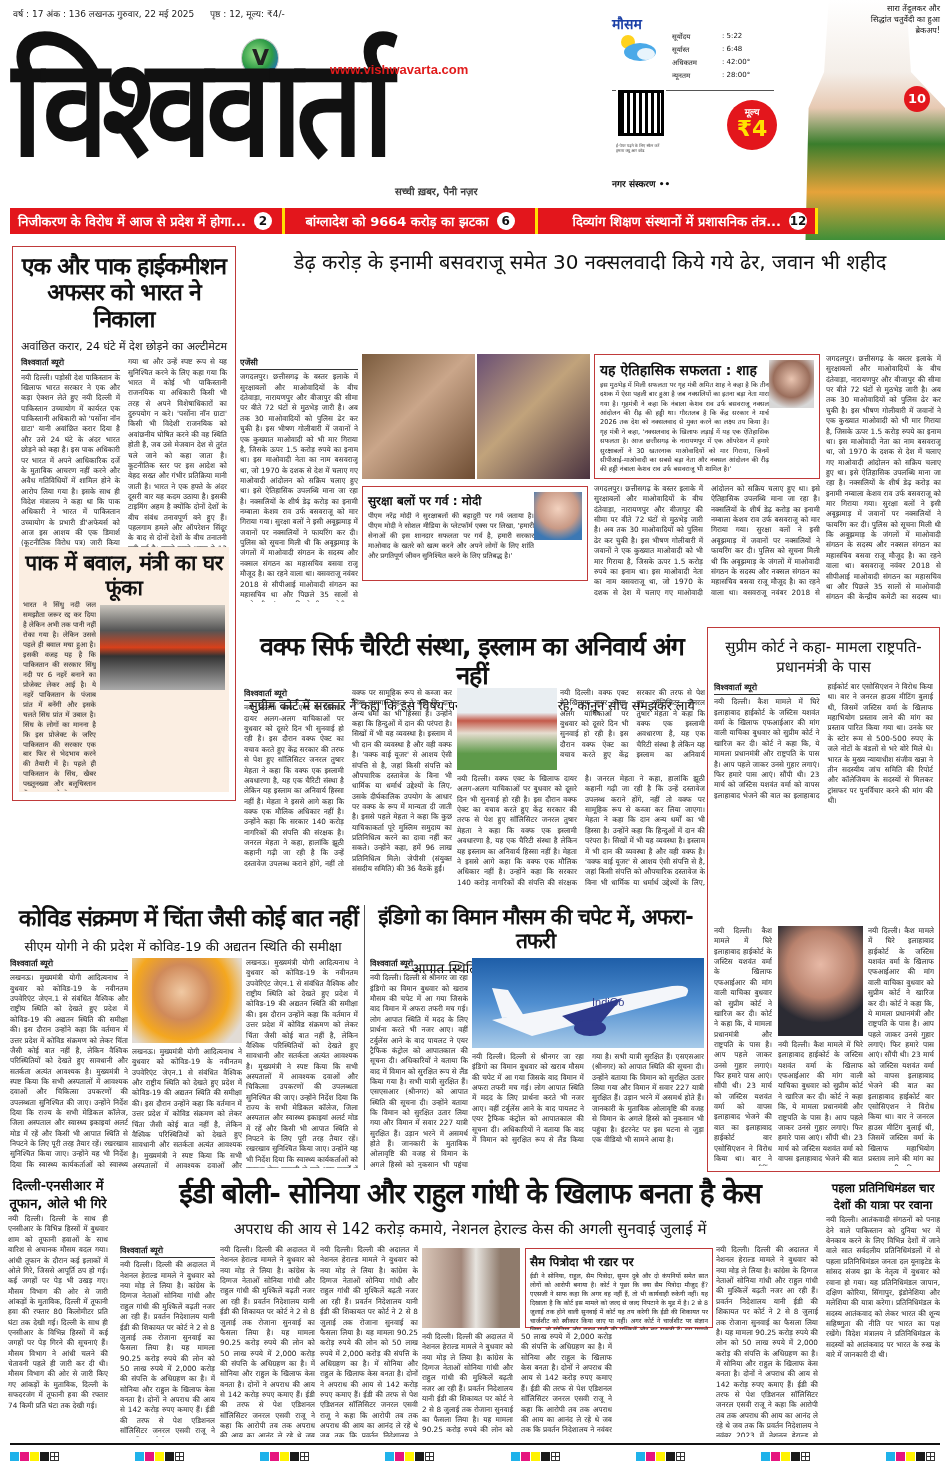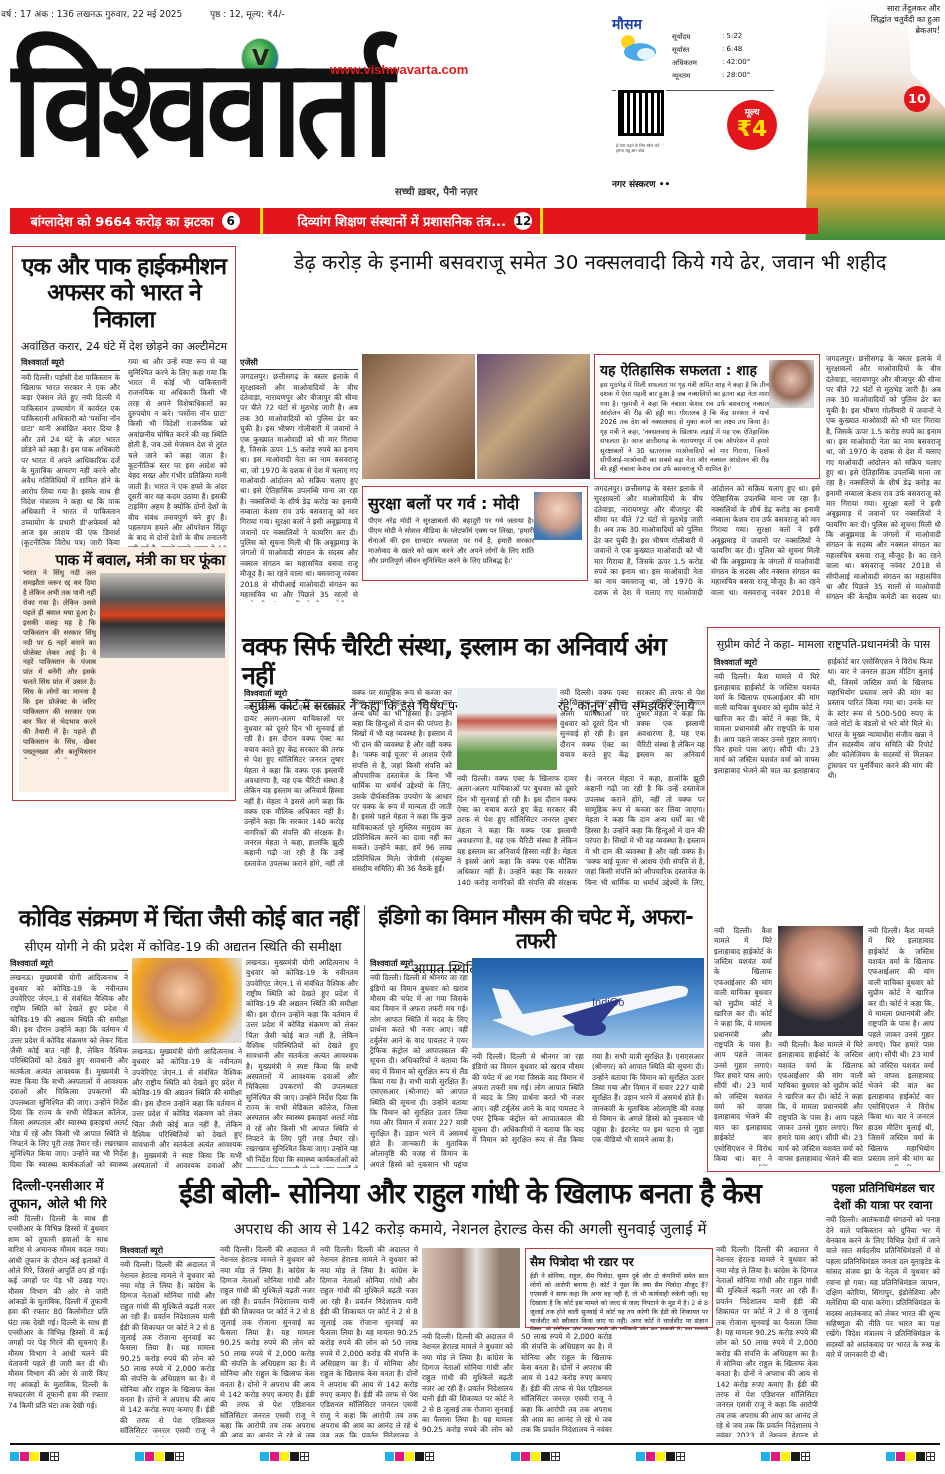--- a/index.html
+++ b/index.html
@@ -38,21 +38,21 @@
 .body{font-size:7.3px;line-height:1.42;color:#222;text-align:justify;overflow:hidden}
 .cols2{column-count:2;column-gap:8px}
 .photo{background:#888}
 .vline{width:1px;background:#555}
 .cmyk{top:1452px;display:flex;gap:0}
 .cmyk i{display:inline-block;width:9px;height:9px}
 </style>
 </head>
 <body>
 
-<div class="abs meta" style="left:1px">वर्ष : 17 अंक : 136 लखनऊ  गुरुवार, 22 मई 2025</div>
+<div class="abs meta" style="left:13px">वर्ष : 17 अंक : 136 लखनऊ  गुरुवार, 22 मई 2025</div>
 <div class="abs meta" style="left:210px">पृष्ठ : 12, मूल्य: ₹4/-</div>
 <div class="abs globe">
     <span>V</span>
   </div>
 <div class="abs logo-text">विश्ववार्ता</div>
 <a class="abs url">www.vishwavarta.com</a>
 <div class="abs tagline">सच्ची ख़बर, पैनी नज़र</div>
 
 <div class="abs weather">
   <div class="ttl">मौसम</div>
@@ -84,80 +84,84 @@
 <div class="abs price">
   <div class="l1">मूल्य</div>
   <div class="l2">₹4</div>
 </div>
 <div class="abs edition">नगर संस्करण  ••</div>
 <div class="abs girl"></div>
 <div class="abs girl-cap">सारा तेंदुलकर और सिद्धांत चतुर्वेदी का हुआ ब्रेकअप!</div>
 <div class="abs badge10">10</div>
 
 <div class="abs ticker">
+  <div class="tick" style="width:275px">
+      <span>निजीकरण के विरोध में आज से प्रदेश में होगा...</span>
+      <span class="num">2</span>
+    </div>
   <div class="tick" style="width:253px;justify-content:center">
       <span>बांग्लादेश को 9664 करोड़ का झटका</span>
       <span class="num">6</span>
     </div>
   <div class="tick" style="width:280px;justify-content:flex-end">
       <span>दिव्यांग शिक्षण संस्थानों में प्रशासनिक तंत्र...</span>
       <span class="num">12</span>
     </div>
 </div>
 
 <div class="abs box" style="left:12px;top:246px;width:224px;height:555px">
   <div class="h-lg" style="padding:6px 6px 0;font-size:23px;text-align:center">एक और पाक हाईकमीशन अफसर को भारत ने निकाला</div>
   <div style="font-size:11px;text-align:center;padding:6px 2px 4px">अवांछित करार, 24 घंटे में देश छोड़ने का अल्टीमेटम</div>
   <div class="body cols2" style="padding:0 8px;height:200px">
     <span class="by">विश्ववार्ता ब्यूरो</span>
     <span>नयी दिल्ली। पड़ोसी देश पाकिस्तान के खिलाफ भारत सरकार ने एक और कड़ा ऐक्शन लेते हुए नयी दिल्ली में पाकिस्तान उच्चायोग में कार्यरत एक पाकिस्तानी अधिकारी को 'पर्सोना नॉन ग्राटा' यानी अवांछित करार दिया है और उसे 24 घंटे के अंदर भारत छोड़ने को कहा है। इस पाक अधिकारी पर भारत में अपने आधिकारिक दर्जे के मुताबिक आचरण नहीं करने और अवैध गतिविधियों में शामिल होने के आरोप लिया गया है। इसके साथ ही विदेश मंत्रालय ने कहा था कि पाक अधिकारी ने भारत में पाकिस्तान उच्चायोग के प्रभारी डी'अफेयर्स को आज इस आशय की एक डिमार्श (कूटनीतिक विरोध पत्र) जारी किया गया था और उन्हें स्पष्ट रूप से यह सुनिश्चित करने के लिए कहा गया कि भारत में कोई भी पाकिस्तानी राजनयिक या अधिकारी किसी भी तरह से अपने विशेषाधिकारों का दुरुपयोग न करे। 'पर्सोना नॉन ग्राटा' किसी भी विदेशी राजनयिक को अवांछनीय घोषित करने की वह स्थिति होती है, जब उसे मेजबान देश से तुरंत चले जाने को कहा जाता है। कूटनीतिक स्तर पर इस आदेश को बेहद सख्त और गंभीर प्रतिक्रिया मानी जाती है। भारत ने एक हफ्ते के अंदर दूसरी बार यह कदम उठाया है। इसकी टाइमिंग अहम है क्योंकि दोनों देशों के बीच संबंध तनावपूर्ण बने हुए हैं। पहलगाम हमले और ऑपरेशन सिंदूर के बाद से दोनों देशों के बीच तनातनी बनी हुई है। इससे पहले भारत ने 13 मई को भी कथित जासूसी में संलिप्तता के आरोप में पाकिस्तान उच्चायोग के एक अधिकारी को निष्कासित कर दिया था। उस अधिकारी पर भी भारत में अपने आधिकारिक दर्जे के अनुरूप आचरण नहीं करने का आरोप था। हालांकि, विदेश मंत्रालय ने अधिकारी का नाम नहीं बताया, लेकिन सूत्रों के अनुसार वे आरोपी जासूसों के एक मामले से जुड़े हैं, जिसकी जांच पंजाब पुलिस कर रही है।</span>
   </div>
   <div style="position:absolute;left:6px;top:300px;width:210px;height:245px;background:#fbeee2;padding:4px">
-    <div class="h-md" style="font-size:15px;text-align:right">पाक में बवाल, मंत्री का घर फूंका</div>
+    <div class="h-md" style="font-size:21px;text-align:center">पाक में बवाल, मंत्री का घर फूंका</div>
     <div class="photo" style="float:right;width:125px;height:85px;margin:4px 0 3px 4px;background:linear-gradient(180deg,#c9c5be 0,#555 30%,#d8401a 50%,#333 60%,#aaa 100%)"></div>
     <div class="body" style="font-size:7px;height:190px">भारत ने सिंधु नदी जल समझौता जरूर रद्द कर दिया है लेकिन अभी तक पानी नहीं रोका गया है। लेकिन उससे पहले ही बवाल मचा हुआ है। इसकी वजह यह है कि पाकिस्तान की सरकार सिंधु नदी पर 6 नहरें बनाने का प्रोजेक्ट लेकर आई है। ये नहरें पाकिस्तान के पंजाब प्रांत में बनेंगी और इसके चलते सिंध प्रांत में उबाल है। सिंध के लोगों का मानना है कि इस प्रोजेक्ट के जरिए पाकिस्तान की सरकार एक बार फिर से भेदभाव करने की तैयारी में है। पहले ही पाकिस्तान के सिंध, खैबर पख्तूनख्वा और बलूचिस्तान में इस बात को लेकर बगावत के हालात रहे हैं कि आखिर पंजाब केंद्रित नीतियां ही क्यों बनती हैं। इस बीच सिंध में नहरों के इस प्रोजेक्ट के खिलाफ गुस्सा इतना भड़का है कि मंगलवार को प्रदर्शनकारियों ने राज्य के होम मिनिस्टर के घर को ही आग के हवाले कर दिया। सिंध के होम मिनिस्टर जियाउल हसन लंजर का नौशहरो फिरोज जिले में घर है। यहीं पर लोगों ने प्रदर्शन के दौरान उनके घर को आग के हवाले कर दिया।</div>
   </div>
 </div>
 
 <div class="abs" style="left:240px;top:246px;width:700px">
   <div class="sub" style="font-size:20px;text-align:center;margin-top:4px">डेढ़ करोड़ के इनामी बसवराजू समेत 30 नक्सलवादी किये गये ढेर, जवान भी शहीद</div>
 </div>
 <div class="abs body" style="left:240px;top:357px;width:118px;height:245px">
   <span class="by">एजेंसी</span>
   <span>जगदलपुर। छत्तीसगढ़ के बस्तर इलाके में सुरक्षाबलों और माओवादियों के बीच दंतेवाड़ा, नारायणपुर और बीजापुर की सीमा पर बीते 72 घंटों से मुठभेड़ जारी है। अब तक 30 माओवादियों को पुलिस ढेर कर चुकी है। इस भीषण गोलीबारी में जवानों ने एक कुख्यात माओवादी को भी मार गिराया है, जिसके ऊपर 1.5 करोड़ रुपये का इनाम था। इस माओवादी नेता का नाम बसवराजू था, जो 1970 के दशक से देश में चलाए गए माओवादी आंदोलन को सक्रिय चलाए हुए था। इसे ऐतिहासिक उपलब्धि माना जा रहा है। नक्सलियों के शीर्ष डेढ़ करोड़ का इनामी नम्बाला केशव राव उर्फ बसवराजू को मार गिराया गया। सुरक्षा बलों ने इसी अबूझमाड़ में जवानों पर नक्सलियों ने फायरिंग कर दी। पुलिस को सूचना मिली थी कि अबूझमाड़ के जंगलों में माओवादी संगठन के सदस्य और नक्सल संगठन का महासचिव बसवा राजू मौजूद है। का रहने वाला था। बसवराजू नवंबर 2018 से सीपीआई माओवादी संगठन का महासचिव था और पिछले 35 सालों से माओवादी संगठन की केन्द्रीय कमेटी का सदस्य था। बसवराजू एके 47 रायफल साथ रखता था। छत्तीसगढ़, आंध्रप्रदेश, तेलंगाना और महाराष्ट्र के इलाके में वो सक्रिय था। बसवराजू ने रिजनल इंजीनियरिंग कॉलेज वारंगल से बीटेक किया था।</span>
 </div>
 <div class="abs photo" style="left:362px;top:354px;width:113px;height:125px;background:linear-gradient(135deg,#7a5b3d,#caa68a 45%,#6e4d33)"></div>
 <div class="abs photo" style="left:477px;top:354px;width:113px;height:125px;background:linear-gradient(135deg,#6a4f74,#c1a37b 45%,#4a3340)"></div>
 <div class="abs box" style="left:362px;top:486px;width:226px;height:95px;padding:5px">
   <div class="photo" style="float:right;width:48px;height:48px;background:radial-gradient(circle at 50% 35%,#f3d2bf,#c99a86 50%,#3c78b4 80%)"></div>
-  <div style="font-weight:bold;font-size:16px">सुरक्षा बलों पर गर्व : मोदी</div>
+  <div style="font-weight:bold;font-size:12px">सुरक्षा बलों पर गर्व : मोदी</div>
   <div class="body" style="font-size:7px;margin-top:3px">पीएम नरेंद्र मोदी ने सुरक्षाबलों की बहादुरी पर गर्व जताया है। पीएम मोदी ने सोशल मीडिया के प्लेटफॉर्म एक्स पर लिखा, 'हमारी सेनाओं की इस शानदार सफलता पर गर्व है, हमारी सरकार माओवाद के खतरे को खत्म करने और अपने लोगों के लिए शांति और प्रगतिपूर्ण जीवन सुनिश्चित करने के लिए प्रतिबद्ध है।'</div>
 </div>
 <div class="abs box" style="left:594px;top:354px;width:226px;height:125px;padding:5px">
   <div class="photo" style="float:right;width:45px;height:48px;background:radial-gradient(circle at 50% 40%,#e9c4b0,#9a6e5c 50%,#d8d8d8 80%)"></div>
   <div style="font-weight:bold;font-size:14px">यह ऐतिहासिक सफलता : शाह</div>
   <div class="body" style="font-size:6.6px;margin-top:2px;height:95px">इस मुठभेड़ में मिली सफलता पर गृह मंत्री अमित शाह ने कहा है कि तीन दशक में ऐसा पहली बार हुआ है जब नक्सलियों का इतना बड़ा नेता मारा गया है। गृहमंत्री ने कहा कि नंबाला केशव राव उर्फ बसवराजू नक्सल आंदोलन की रीढ़ की हड्डी था। गौरतलब है कि केंद्र सरकार ने मार्च 2026 तक देश को नक्सलवाद से मुक्त करने का लक्ष्य तय किया है। गृह मंत्री ने कहा, 'नक्सलवाद के खिलाफ लड़ाई में यह एक ऐतिहासिक सफलता है। आज छत्तीसगढ़ के नारायणपुर में एक ऑपरेशन में हमारे सुरक्षाबलों ने 30 खतरनाक माओवादियों को मार गिराया, जिनमें सीपीआई-माओवादी का सबसे बड़ा नेता और नक्सल आंदोलन की रीढ़ की हड्डी नंबाला केशव राव उर्फ बसवराजू भी शामिल है।'</div>
 </div>
 <div class="abs body cols2" style="left:594px;top:484px;width:226px;height:118px"><span>जगदलपुर। छत्तीसगढ़ के बस्तर इलाके में सुरक्षाबलों और माओवादियों के बीच दंतेवाड़ा, नारायणपुर और बीजापुर की सीमा पर बीते 72 घंटों से मुठभेड़ जारी है। अब तक 30 माओवादियों को पुलिस ढेर कर चुकी है। इस भीषण गोलीबारी में जवानों ने एक कुख्यात माओवादी को भी मार गिराया है, जिसके ऊपर 1.5 करोड़ रुपये का इनाम था। इस माओवादी नेता का नाम बसवराजू था, जो 1970 के दशक से देश में चलाए गए माओवादी आंदोलन को सक्रिय चलाए हुए था। इसे ऐतिहासिक उपलब्धि माना जा रहा है। नक्सलियों के शीर्ष डेढ़ करोड़ का इनामी नम्बाला केशव राव उर्फ बसवराजू को मार गिराया गया। सुरक्षा बलों ने इसी अबूझमाड़ में जवानों पर नक्सलियों ने फायरिंग कर दी। पुलिस को सूचना मिली थी कि अबूझमाड़ के जंगलों में माओवादी संगठन के सदस्य और नक्सल संगठन का महासचिव बसवा राजू मौजूद है। का रहने वाला था। बसवराजू नवंबर 2018 से सीपीआई माओवादी संगठन का महासचिव था और पिछले 35 सालों से माओवादी संगठन की केन्द्रीय कमेटी का सदस्य था। बसवराजू एके 47 रायफल साथ रखता था। छत्तीसगढ़, आंध्रप्रदेश, तेलंगाना और महाराष्ट्र के इलाके में वो सक्रिय था। बसवराजू ने रिजनल इंजीनियरिंग कॉलेज वारंगल से बीटेक किया था।</span></div>
 <div class="abs body" style="left:826px;top:354px;width:115px;height:248px"><span>जगदलपुर। छत्तीसगढ़ के बस्तर इलाके में सुरक्षाबलों और माओवादियों के बीच दंतेवाड़ा, नारायणपुर और बीजापुर की सीमा पर बीते 72 घंटों से मुठभेड़ जारी है। अब तक 30 माओवादियों को पुलिस ढेर कर चुकी है। इस भीषण गोलीबारी में जवानों ने एक कुख्यात माओवादी को भी मार गिराया है, जिसके ऊपर 1.5 करोड़ रुपये का इनाम था। इस माओवादी नेता का नाम बसवराजू था, जो 1970 के दशक से देश में चलाए गए माओवादी आंदोलन को सक्रिय चलाए हुए था। इसे ऐतिहासिक उपलब्धि माना जा रहा है। नक्सलियों के शीर्ष डेढ़ करोड़ का इनामी नम्बाला केशव राव उर्फ बसवराजू को मार गिराया गया। सुरक्षा बलों ने इसी अबूझमाड़ में जवानों पर नक्सलियों ने फायरिंग कर दी। पुलिस को सूचना मिली थी कि अबूझमाड़ के जंगलों में माओवादी संगठन के सदस्य और नक्सल संगठन का महासचिव बसवा राजू मौजूद है। का रहने वाला था। बसवराजू नवंबर 2018 से सीपीआई माओवादी संगठन का महासचिव था और पिछले 35 सालों से माओवादी संगठन की केन्द्रीय कमेटी का सदस्य था। बसवराजू एके 47 रायफल साथ रखता था। छत्तीसगढ़, आंध्रप्रदेश, तेलंगाना और महाराष्ट्र के इलाके में वो सक्रिय था। बसवराजू ने रिजनल इंजीनियरिंग कॉलेज वारंगल से बीटेक किया था।</span></div>
 
 <div class="abs" style="left:242px;top:633px;width:460px">
-  <div class="h-lg" style="font-size:25px;">वक्फ सिर्फ चैरिटी संस्था, इस्लाम का अनिवार्य अंग नहीं</div>
+  <div class="h-lg" style="font-size:25px;text-align:center">वक्फ सिर्फ चैरिटी संस्था, इस्लाम का अनिवार्य अंग नहीं</div>
   <div style="font-size:12.5px;text-align:center;margin-top:6px">सुप्रीम कोर्ट में सरकार ने कहा कि इस विषय पर गलत नैरेटिव गढ़े जा रहे, कानून सोच समझकर लाये</div>
 </div>
 <div class="abs body cols2" style="left:244px;top:688px;width:208px;height:205px">
   <span class="by">विश्ववार्ता ब्यूरो</span>
   <span>नयी दिल्ली। वक्फ एक्ट के खिलाफ दायर अलग-अलग याचिकाओं पर बुधवार को दूसरे दिन भी सुनवाई हो रही है। इस दौरान वक्फ ऐक्ट का बचाव करते हुए केंद्र सरकार की तरफ से पेश हुए सॉलिसिटर जनरल तुषार मेहता ने कहा कि वक्फ एक इस्लामी अवधारणा है, यह एक चैरिटी संस्था है लेकिन यह इस्लाम का अनिवार्य हिस्सा नहीं है। मेहता ने इससे आगे कहा कि वक्फ एक मौलिक अधिकार नहीं है। उन्होंने कहा कि सरकार 140 करोड़ नागरिकों की संपत्ति की संरक्षक है। जनरल मेहता ने कहा, हालांकि झूठी कहानी गढ़ी जा रही है कि उन्हें दस्तावेज उपलब्ध कराने होंगे, नहीं तो वक्फ पर सामूहिक रूप से कब्जा कर लिया जाएगा। मेहता ने कहा कि दान अन्य धर्मों का भी हिस्सा है। उन्होंने कहा कि हिन्दुओं में दान की परंपरा है। सिखों में भी यह व्यवस्था है। इस्लाम में भी दान की व्यवस्था है और वही वक्फ है। 'वक्फ बाई यूजर' से आशय ऐसी संपत्ति से है, जहां किसी संपत्ति को औपचारिक दस्तावेज के बिना भी धार्मिक या धर्मार्थ उद्देश्यों के लिए, उसके दीर्घकालिक उपयोग के आधार पर वक्फ के रूप में मान्यता दी जाती है। इससे पहले मेहता ने कहा कि कुछ याचिकाकर्ता पूरे मुस्लिम समुदाय का प्रतिनिधित्व करने का दावा नहीं कर सकते। उन्होंने कहा, हमें 96 लाख प्रतिनिधित्व मिले। जेपीसी (संयुक्त संसदीय समिति) की 36 बैठकें हुईं।</span>
 </div>
 <div class="abs photo" style="left:457px;top:688px;width:100px;height:82px;background:linear-gradient(180deg,#e9eef2 0,#e9eef2 30%,#c45a4a 40%,#e6ddd0 55%,#5e9a4a 80%)"></div>
 <div class="abs body cols2" style="left:457px;top:774px;width:248px;height:119px"><span>नयी दिल्ली। वक्फ एक्ट के खिलाफ दायर अलग-अलग याचिकाओं पर बुधवार को दूसरे दिन भी सुनवाई हो रही है। इस दौरान वक्फ ऐक्ट का बचाव करते हुए केंद्र सरकार की तरफ से पेश हुए सॉलिसिटर जनरल तुषार मेहता ने कहा कि वक्फ एक इस्लामी अवधारणा है, यह एक चैरिटी संस्था है लेकिन यह इस्लाम का अनिवार्य हिस्सा नहीं है। मेहता ने इससे आगे कहा कि वक्फ एक मौलिक अधिकार नहीं है। उन्होंने कहा कि सरकार 140 करोड़ नागरिकों की संपत्ति की संरक्षक है। जनरल मेहता ने कहा, हालांकि झूठी कहानी गढ़ी जा रही है कि उन्हें दस्तावेज उपलब्ध कराने होंगे, नहीं तो वक्फ पर सामूहिक रूप से कब्जा कर लिया जाएगा। मेहता ने कहा कि दान अन्य धर्मों का भी हिस्सा है। उन्होंने कहा कि हिन्दुओं में दान की परंपरा है। सिखों में भी यह व्यवस्था है। इस्लाम में भी दान की व्यवस्था है और वही वक्फ है। 'वक्फ बाई यूजर' से आशय ऐसी संपत्ति से है, जहां किसी संपत्ति को औपचारिक दस्तावेज के बिना भी धार्मिक या धर्मार्थ उद्देश्यों के लिए, उसके दीर्घकालिक उपयोग के आधार पर वक्फ के रूप में मान्यता दी जाती है। इससे पहले मेहता ने कहा कि कुछ याचिकाकर्ता पूरे मुस्लिम समुदाय का प्रतिनिधित्व करने का दावा नहीं कर सकते। उन्होंने कहा, हमें 96 लाख प्रतिनिधित्व मिले। जेपीसी (संयुक्त संसदीय समिति) की 36 बैठकें हुईं।</span></div>
 <div class="abs body cols2" style="left:560px;top:688px;width:145px;height:82px"><span>नयी दिल्ली। वक्फ एक्ट के खिलाफ दायर अलग-अलग याचिकाओं पर बुधवार को दूसरे दिन भी सुनवाई हो रही है। इस दौरान वक्फ ऐक्ट का बचाव करते हुए केंद्र सरकार की तरफ से पेश हुए सॉलिसिटर जनरल तुषार मेहता ने कहा कि वक्फ एक इस्लामी अवधारणा है, यह एक चैरिटी संस्था है लेकिन यह इस्लाम का अनिवार्य हिस्सा नहीं है। मेहता ने इससे आगे कहा कि वक्फ एक मौलिक अधिकार नहीं है। उन्होंने कहा कि सरकार 140 करोड़ नागरिकों की संपत्ति की संरक्षक है। जनरल मेहता ने कहा, हालांकि झूठी कहानी गढ़ी जा रही है कि उन्हें दस्तावेज उपलब्ध कराने होंगे, नहीं तो वक्फ पर सामूहिक रूप से कब्जा कर लिया जाएगा। मेहता ने कहा कि दान अन्य धर्मों का भी हिस्सा है। उन्होंने कहा कि हिन्दुओं में दान की परंपरा है। सिखों में भी यह व्यवस्था है। इस्लाम में भी दान की व्यवस्था है और वही वक्फ है। 'वक्फ बाई यूजर' से आशय ऐसी संपत्ति से है, जहां किसी संपत्ति को औपचारिक दस्तावेज के बिना भी धार्मिक या धर्मार्थ उद्देश्यों के लिए, उसके दीर्घकालिक उपयोग के आधार पर वक्फ के रूप में मान्यता दी जाती है। इससे पहले मेहता ने कहा कि कुछ याचिकाकर्ता पूरे मुस्लिम समुदाय का प्रतिनिधित्व करने का दावा नहीं कर सकते। उन्होंने कहा, हमें 96 लाख प्रतिनिधित्व मिले। जेपीसी (संयुक्त संसदीय समिति) की 36 बैठकें हुईं।</span></div>
 
 <div class="abs box" style="left:707px;top:627px;width:233px;height:545px">
-  <div style="font-size:11px;text-align:center;padding:8px 2px 6px">सुप्रीम कोर्ट ने कहा- मामला राष्ट्रपति-प्रधानमंत्री के पास</div>
+  <div style="font-size:15px;text-align:center;padding:8px 2px 6px">सुप्रीम कोर्ट ने कहा- मामला राष्ट्रपति-प्रधानमंत्री के पास</div>
   <div class="body cols2" style="padding:0 6px;height:220px">
     <span class="by">विश्ववार्ता ब्यूरो</span>
     <span>नयी दिल्ली। कैश मामले में घिरे इलाहाबाद हाईकोर्ट के जस्टिस यशवंत वर्मा के खिलाफ एफआईआर की मांग वाली याचिका बुधवार को सुप्रीम कोर्ट ने खारिज कर दी। कोर्ट ने कहा कि, ये मामला प्रधानमंत्री और राष्ट्रपति के पास है। आप पहले जाकर उनसे गुहार लगाएं। फिर हमारे पास आएं। सौंपी थी। 23 मार्च को जस्टिस यशवंत वर्मा को वापस इलाहाबाद भेजने की बात का इलाहाबाद हाईकोर्ट बार एसोसिएशन ने विरोध किया था। बार ने जनरल हाउस मीटिंग बुलाई थी, जिसमें जस्टिस वर्मा के खिलाफ महाभियोग प्रस्ताव लाने की मांग का प्रस्ताव पारित किया गया था। उनके घर के स्टोर रूम से 500-500 रुपए के जले नोटों के बंडलों से भरे बोरे मिले थे। भारत के मुख्य न्यायाधीश संजीव खन्ना ने तीन सदस्यीय जांच समिति की रिपोर्ट और कॉलेजियम के सदस्यों से मिलकर ट्रांसफर पर पुनर्विचार करने की मांग की थी।</span>
   </div>
   <div class="photo" style="position:absolute;left:70px;top:298px;width:85px;height:110px;background:radial-gradient(circle at 50% 35%,#e7b9a6,#b9826d 40%,#2b2b33 70%)"></div>
   <div class="body" style="position:absolute;left:6px;top:298px;width:58px;height:240px"><span>नयी दिल्ली। कैश मामले में घिरे इलाहाबाद हाईकोर्ट के जस्टिस यशवंत वर्मा के खिलाफ एफआईआर की मांग वाली याचिका बुधवार को सुप्रीम कोर्ट ने खारिज कर दी। कोर्ट ने कहा कि, ये मामला प्रधानमंत्री और राष्ट्रपति के पास है। आप पहले जाकर उनसे गुहार लगाएं। फिर हमारे पास आएं। सौंपी थी। 23 मार्च को जस्टिस यशवंत वर्मा को वापस इलाहाबाद भेजने की बात का इलाहाबाद हाईकोर्ट बार एसोसिएशन ने विरोध किया था। बार ने जनरल हाउस मीटिंग बुलाई थी, जिसमें जस्टिस वर्मा के खिलाफ महाभियोग प्रस्ताव लाने की मांग का प्रस्ताव पारित किया गया था। उनके घर के स्टोर रूम से 500-500 रुपए के जले नोटों के बंडलों से भरे बोरे मिले थे। भारत के मुख्य न्यायाधीश संजीव खन्ना ने तीन सदस्यीय जांच समिति की रिपोर्ट और कॉलेजियम के सदस्यों से मिलकर ट्रांसफर पर पुनर्विचार करने की मांग की थी।</span></div>
   <div class="body" style="position:absolute;left:160px;top:298px;width:66px;height:240px"><span>नयी दिल्ली। कैश मामले में घिरे इलाहाबाद हाईकोर्ट के जस्टिस यशवंत वर्मा के खिलाफ एफआईआर की मांग वाली याचिका बुधवार को सुप्रीम कोर्ट ने खारिज कर दी। कोर्ट ने कहा कि, ये मामला प्रधानमंत्री और राष्ट्रपति के पास है। आप पहले जाकर उनसे गुहार लगाएं। फिर हमारे पास आएं। सौंपी थी। 23 मार्च को जस्टिस यशवंत वर्मा को वापस इलाहाबाद भेजने की बात का इलाहाबाद हाईकोर्ट बार एसोसिएशन ने विरोध किया था। बार ने जनरल हाउस मीटिंग बुलाई थी, जिसमें जस्टिस वर्मा के खिलाफ महाभियोग प्रस्ताव लाने की मांग का प्रस्ताव पारित किया गया था। उनके घर के स्टोर रूम से 500-500 रुपए के जले नोटों के बंडलों से भरे बोरे मिले थे। भारत के मुख्य न्यायाधीश संजीव खन्ना ने तीन सदस्यीय जांच समिति की रिपोर्ट और कॉलेजियम के सदस्यों से मिलकर ट्रांसफर पर पुनर्विचार करने की मांग की थी।</span></div>
   <div class="body cols2" style="position:absolute;left:70px;top:412px;width:85px;height:125px;column-count:1"><span>नयी दिल्ली। कैश मामले में घिरे इलाहाबाद हाईकोर्ट के जस्टिस यशवंत वर्मा के खिलाफ एफआईआर की मांग वाली याचिका बुधवार को सुप्रीम कोर्ट ने खारिज कर दी। कोर्ट ने कहा कि, ये मामला प्रधानमंत्री और राष्ट्रपति के पास है। आप पहले जाकर उनसे गुहार लगाएं। फिर हमारे पास आएं। सौंपी थी। 23 मार्च को जस्टिस यशवंत वर्मा को वापस इलाहाबाद भेजने की बात का इलाहाबाद हाईकोर्ट बार एसोसिएशन ने विरोध किया था। बार ने जनरल हाउस मीटिंग बुलाई थी, जिसमें जस्टिस वर्मा के खिलाफ महाभियोग प्रस्ताव लाने की मांग का प्रस्ताव पारित किया गया था। उनके घर के स्टोर रूम से 500-500 रुपए के जले नोटों के बंडलों से भरे बोरे मिले थे। भारत के मुख्य न्यायाधीश संजीव खन्ना ने तीन सदस्यीय जांच समिति की रिपोर्ट और कॉलेजियम के सदस्यों से मिलकर ट्रांसफर पर पुनर्विचार करने की मांग की थी।</span></div>
 </div>
 

